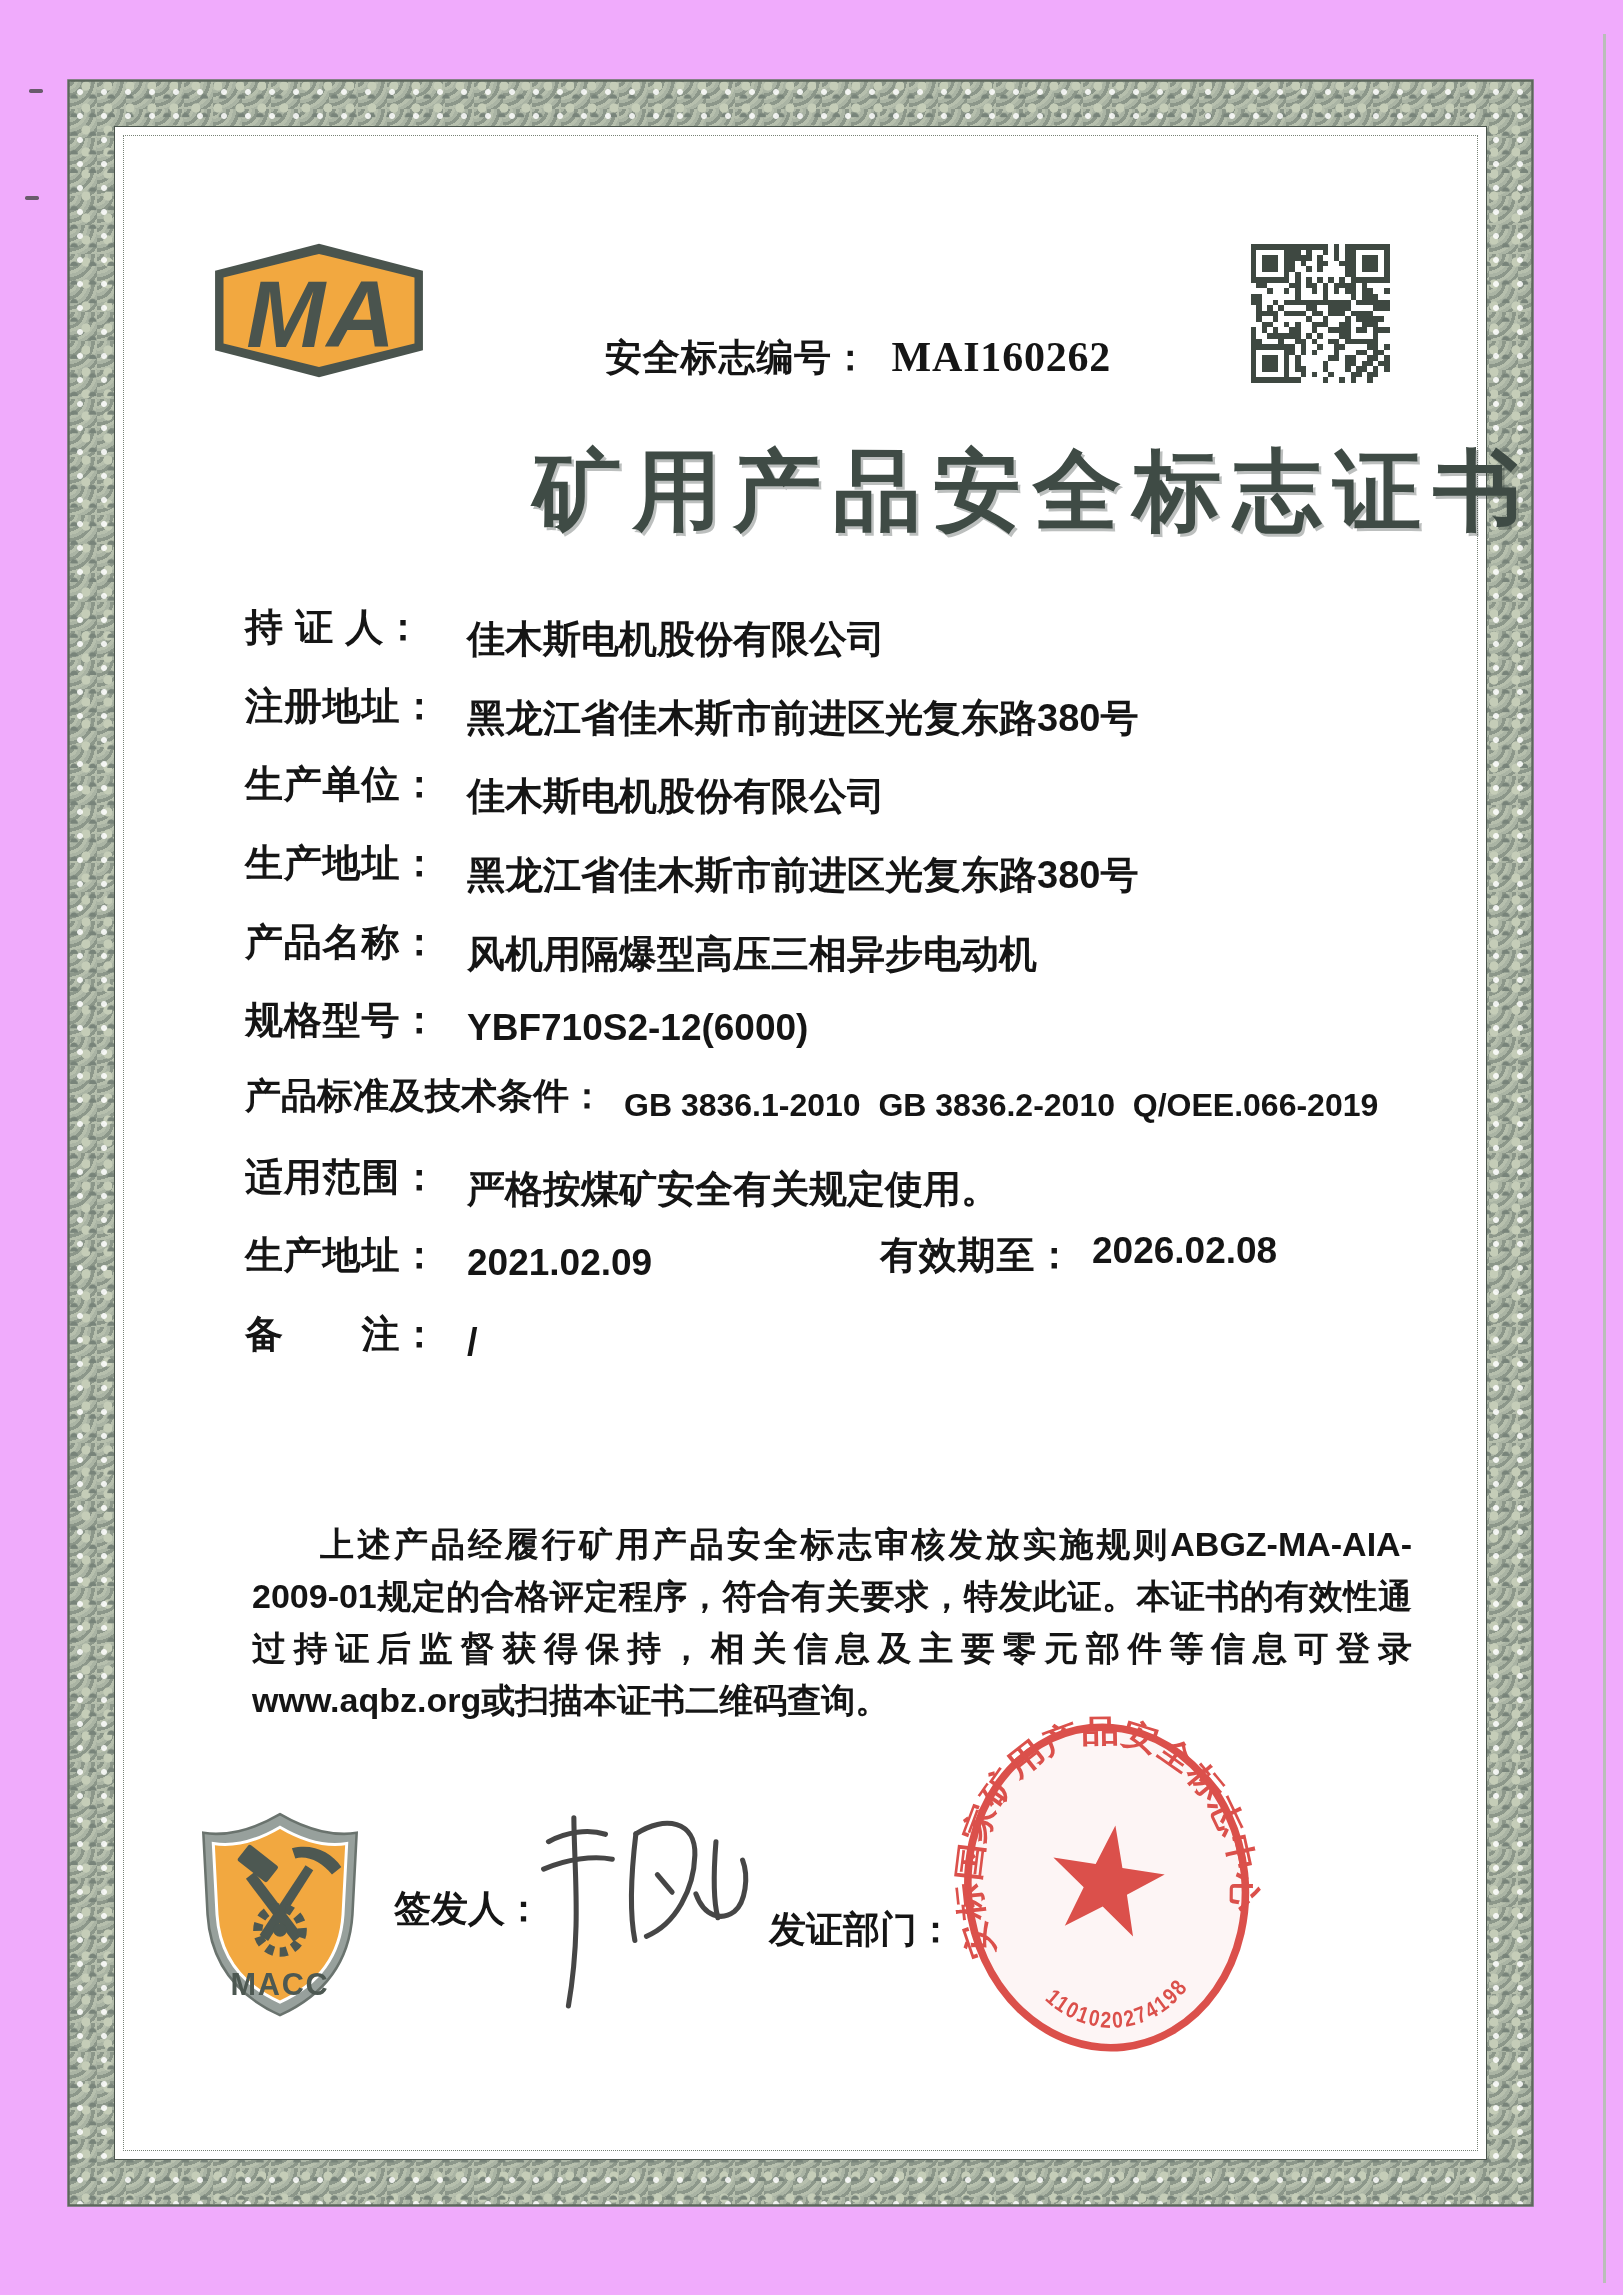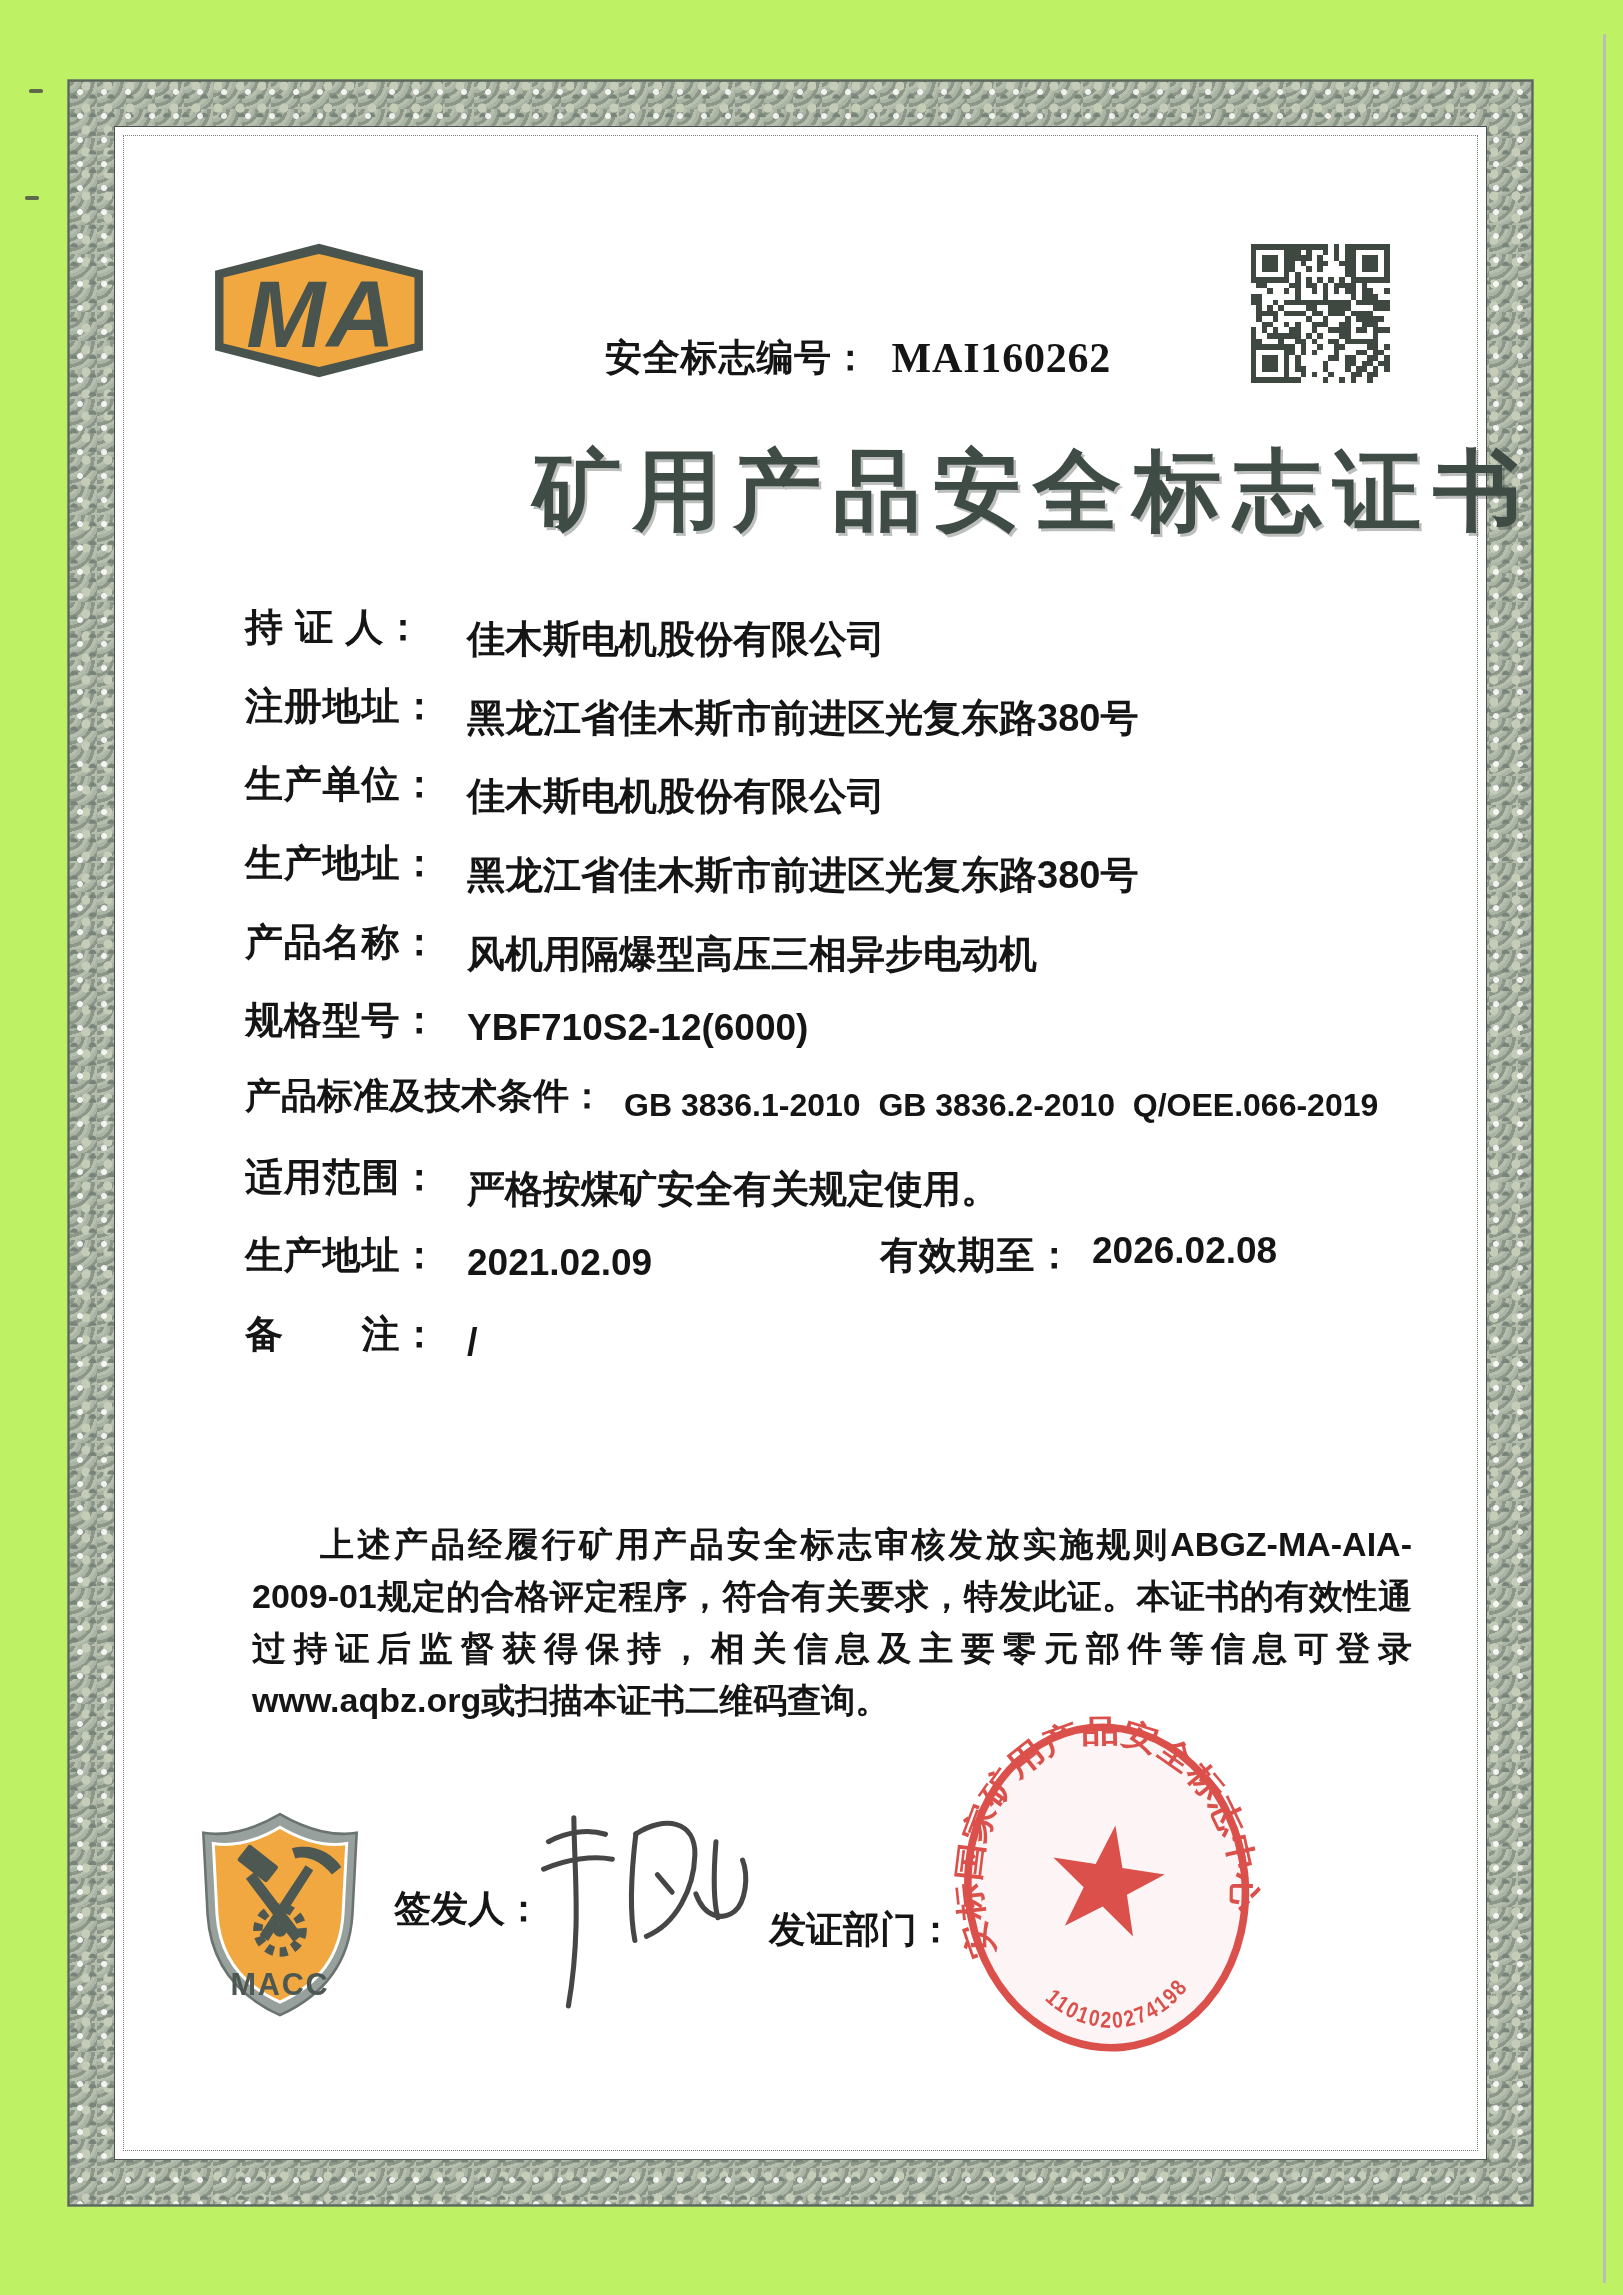--- a/index.html
+++ b/index.html
@@ -1,16 +1,16 @@
 <!DOCTYPE html>
 <html style="font-size:13.5px"><head>
 <meta charset="utf-8">
 <style>
   html,body{margin:0;padding:0;background:#ffffff;}
-  .page{position:relative;width:1623px;height:2295px;background:#bef264;overflow:hidden;
+  .page{position:relative;width:1623px;height:2295px;background:#f0abfc;overflow:hidden;
         font-family:"Liberation Sans",sans-serif;color:#151515;}
 
   
   .frame{position:absolute;left:68px;top:80px;width:1465px;height:2126px;
     background-color:#99a396;
     background-image:
       radial-gradient(circle 6.8px  at 12px 12px, rgba(255,255,255,.85) 0 2.5px, rgba(255,255,255,0) 3.4px),
       radial-gradient(circle 8.5px at 6px 18px,  #78847a 0 3.4px, rgba(0,0,0,0) 4.2px),
       radial-gradient(circle 10px at 18px 6px,  #c5cdb8 0 4.2px, rgba(0,0,0,0) 5px),
       repeating-radial-gradient(circle at 0 0, #aab4a4 0 3.4px, #8c978a 3.4px 6.8px, #b6bfad 6.8px 10px);
@@ -21,21 +21,21 @@
   .frame-inner::after{content:"";position:absolute;inset:7.6px;border:0.8px dotted #778276;}
 
   
   .scan-line{position:absolute;left:1603px;top:34px;width:2.5px;height:2249px;background:#b9beb8;}
   .edge-dash{position:absolute;width:13.5px;height:4.2px;background:#474747;border-radius:1.7px;opacity:.8;}
   .ghost{position:absolute;transform:rotate(-8deg);filter:blur(1.7px);
     background:repeating-linear-gradient(115deg, rgba(110,122,110,.10) 0 12px, rgba(110,122,110,0) 12px 25px);}
 
   .ma-badge{position:absolute;left:210px;top:242px;width:218px;height:137px;}
 
-  .certno{position:absolute;left:605px;top:333px;display:flex;align-items:center;white-space:pre;}
+  .certno{position:absolute;left:605px;top:333px;display:flex;align-items:flex-start;white-space:pre;}
   .certno-label{font-size:37px;font-weight:bold;letter-spacing:0.8px;}
   .certno-value{font-size:42px;font-weight:600;font-family:"Liberation Serif",serif;
     margin-left:22px;letter-spacing:0.8px;}
 
   .qr{position:absolute;left:1250px;top:244px;width:140px;height:139px;}
 
   .title{position:absolute;left:68px;top:441px;width:1465px;text-align:right;
     font-family:"Liberation Serif",serif;font-weight:bold;font-size:88px;line-height:101px;
     color:#3f4b45;letter-spacing:12px;text-shadow:2.5px 2.5px 0 rgba(15,25,20,.28);white-space:nowrap;}
 

